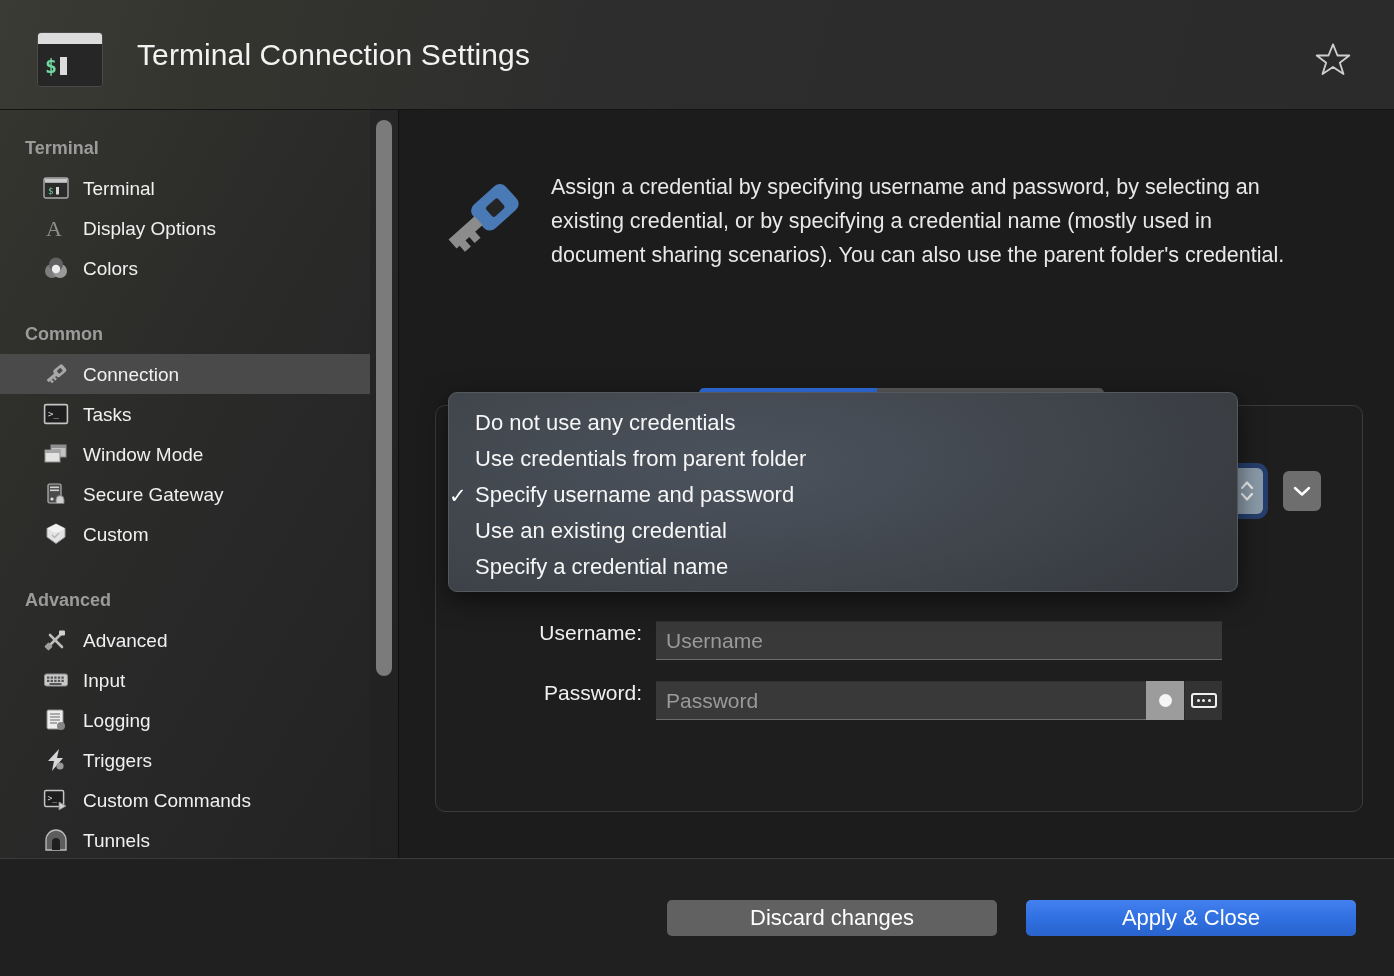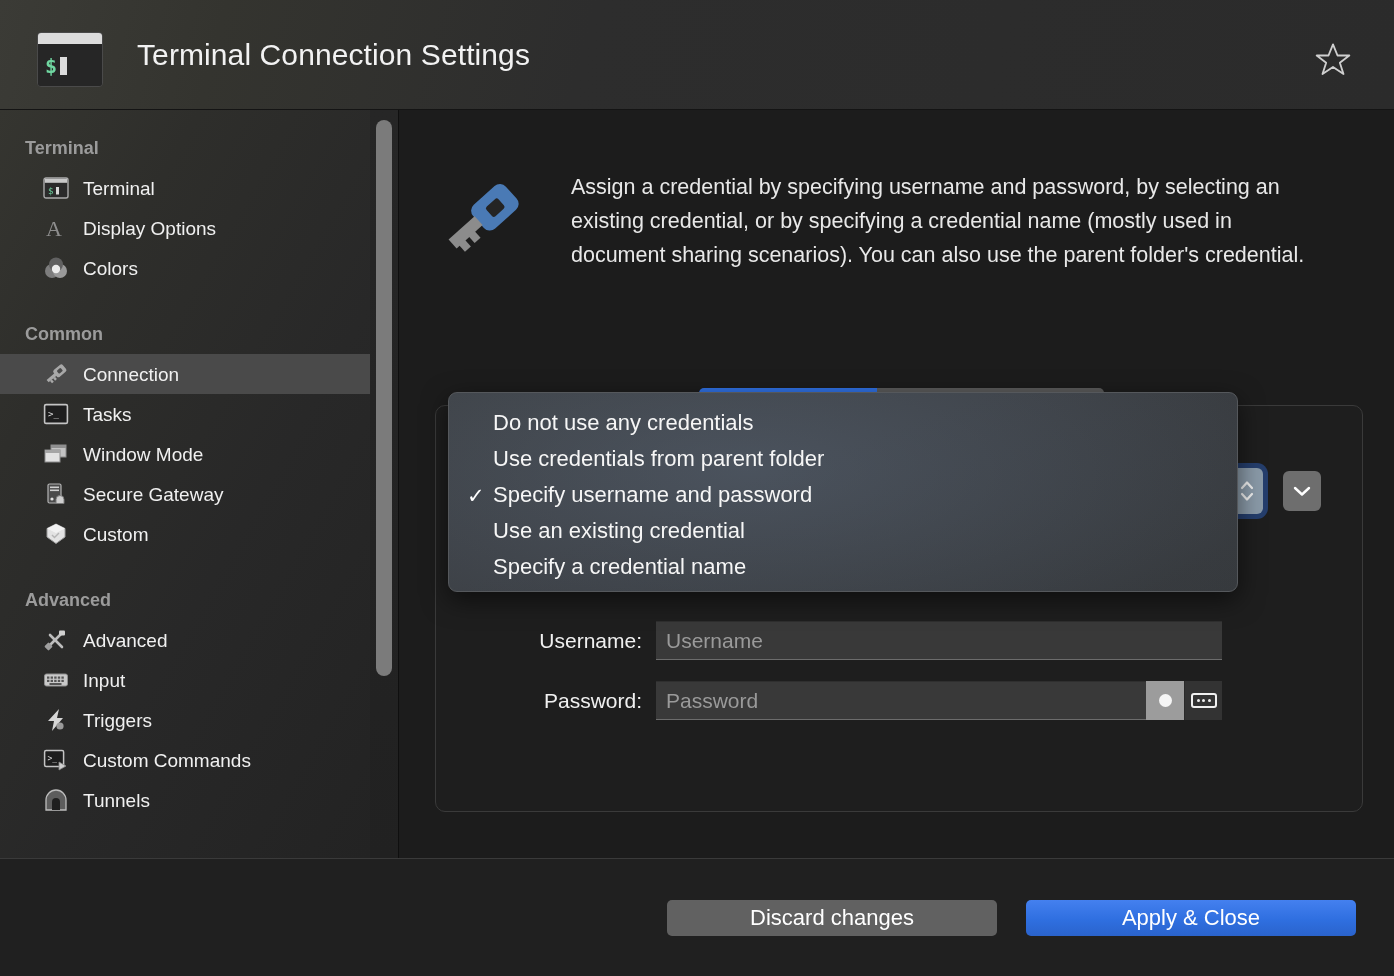--- a/index.html
+++ b/index.html
@@ -94,37 +94,37 @@
 
   
   .content {
     position: absolute; left: 398px; top: 110px;
     width: 996px; height: 748px;
     background: #1c1c1c;
     border-left: 1px solid #0f0f0f;
   }
   .desc-row {
     position: absolute; left: 36px; top: 60px; width: 930px;
-    display: flex; gap: 40px; align-items: flex-start;
+    display: flex; gap: 20px; align-items: flex-start;
   }
   .key-icon-wrap { flex: 0 0 96px; padding-top: 4px; }
   .desc-text {
     color: #e8e8e8; font-size: 21.5px; line-height: 34px;
     width: 760px;
   }
 
   
   .groupbox {
     position: absolute; left: 36px; top: 295px;
     width: 928px; height: 407px;
     border: 1px solid #3a3a3a; border-radius: 10px;
     background: #1e1e1e;
   }
   .gb-row {
-    position: absolute; display: flex; align-items: center;
+    position: absolute; display: flex; 
   }
   .gb-label {
     color: #f0f0f0; font-size: 21px; text-align: right;
     width: 220px; padding-right: 14px;
   }
   .field {
     background: #393939;
     border: none;
     border-bottom: 1px solid #6c6c6c;
     border-top: 1px solid #2f2f2f;
@@ -181,21 +181,20 @@
     background:
       radial-gradient(120% 180% at 38% 38%, rgba(102,118,140,.38) 0%, rgba(70,78,90,.10) 55%, rgba(0,0,0,0) 78%),
       linear-gradient(160deg, #3b3e41 0%, #3a3d41 40%, #35383b 100%);
     box-shadow: 0 8px 26px rgba(0,0,0,.55);
     padding: 12px 0;
     overflow: hidden;
   }
   .popup-item {
     height: 36px; display: flex; align-items: center;
     color: #f6f6f6; font-size: 22px;
-    padding-left: 18px;
   }
   .popup-check {
     width: 26px; flex: 0 0 26px; font-size: 21px; color: #ffffff; line-height: 1;
   }
 
   
   .bottombar {
     position: absolute; left: 0; top: 858px; width: 1394px; height: 118px;
     background: #202020;
     border-top: 1px solid #3a3a3a;
@@ -363,20 +362,35 @@
             <rect x="11.2" y="9.8" width="2.4" height="2.2"></rect>
               <rect x="14.8" y="9.8" width="2.4" height="2.2"></rect>
             <rect x="18.4" y="9.8" width="2.4" height="2.2"></rect>
             <rect x="6.5" y="13" width="12" height="2"></rect>
           </g>
         </svg>
       </span>
       <span class="side-label">Input</span>
     </div>
 
+    <div class="side-item">
+      <span class="side-icon">
+        <svg width="26" height="24" viewBox="0 0 26 24">
+          <rect x="4" y="2" width="16" height="19" rx="1.4" fill="#ededed" stroke="#8f8f8f" stroke-width="1"></rect>
+          <g stroke="#7e7e7e" stroke-width="1.2">
+            <line x1="7" y1="6" x2="17" y2="6"></line>
+              <line x1="7" y1="9" x2="17" y2="9"></line>
+            <line x1="7" y1="12" x2="17" y2="12"></line>
+              <line x1="7" y1="15" x2="14" y2="15"></line>
+          </g>
+          <circle cx="18" cy="18" r="4" fill="#868686"></circle>
+        </svg>
+      </span>
+      <span class="side-label">Logging</span>
+    </div>
 
     <div class="side-item">
       <span class="side-icon">
         <svg width="26" height="24" viewBox="0 0 26 24">
           <path d="M16 1 L5 13 h6 L9 23 L20 10 h-6 z" fill="#d6d6d6"></path>
           <circle cx="17" cy="18" r="3.6" fill="#9a9a9a"></circle>
         </svg>
       </span>
       <span class="side-label">Triggers</span>
     </div>

